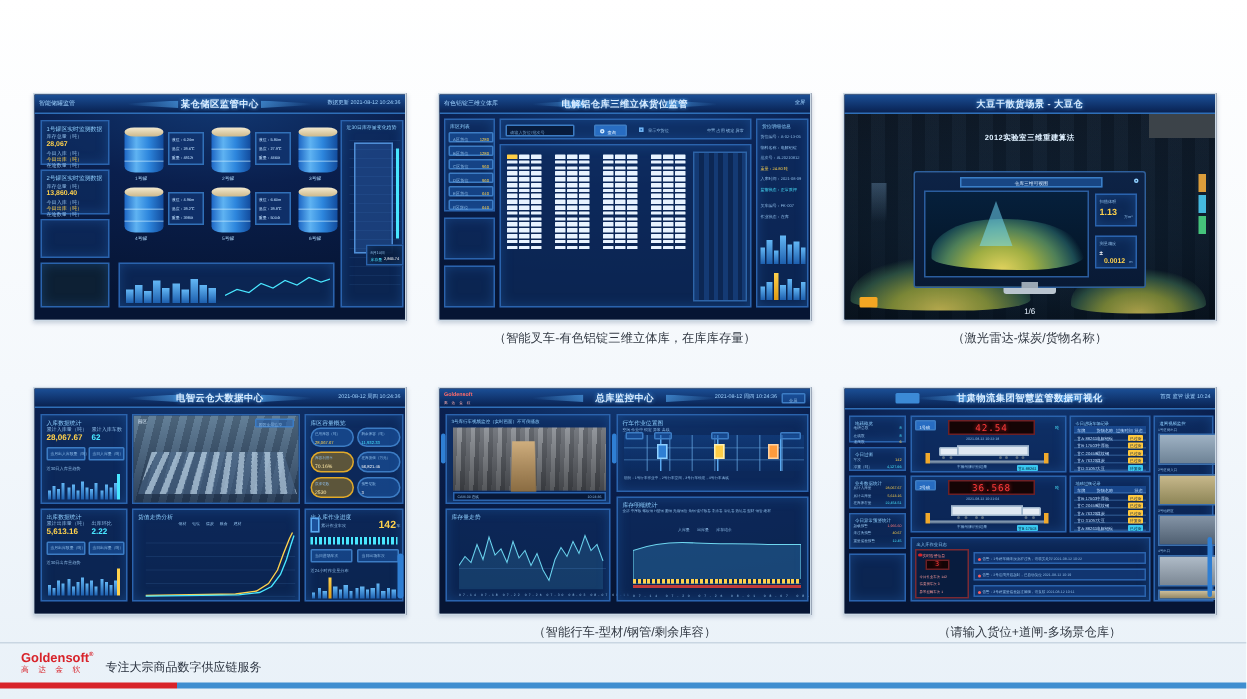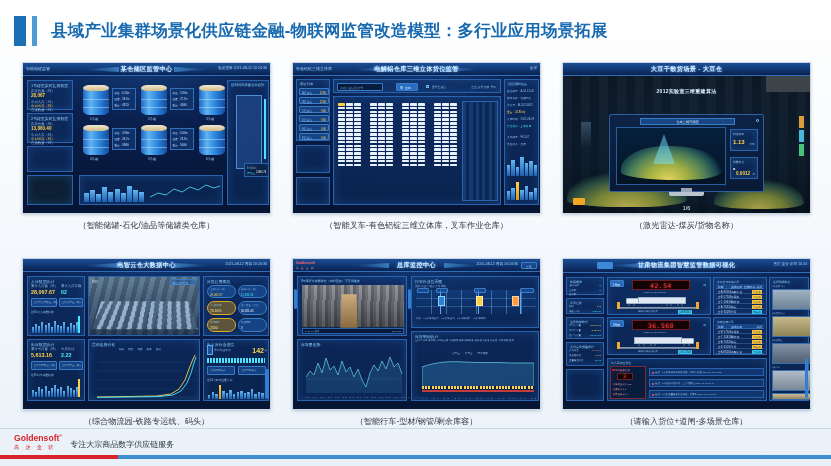--- a/index.html
+++ b/index.html
@@ -208,25 +208,20 @@
   .brand .gs { font-size:8.6px; font-weight:bold; color:#d8232a; line-height:1; }
   .brand .gs sup { font-size:4px; }
   .brand .cn { font-size:5.2px; color:#d8232a; letter-spacing:2.4px; line-height:1.6; }
   .brand .slogan { font-size:8px; color:#2b3340; margin-left:2px; padding-bottom:1px;font-family:Liberation Mono, monospace; }
 </style>
 </head>
 <body>
 
 <div id="slide">
 
-  <div class="title-row">
-    <div class="bar-a"></div>
-    <div class="bar-b"></div>
-    <div class="title-text">县域产业集群场景化供应链金融-物联网监管改造模型：多行业应用场景拓展</div>
-  </div>
 
   <div class="grid">
 
     <div class="cell">
       <div class="shot">
         <div class="dash">
           <div class="dhead">
             <div class="hwing l"></div>
             <div class="hwing r"></div>
             <div class="hleft">智能储罐监管</div>
@@ -345,21 +340,20 @@
                 <i style="height:80%"></i>
               <i style="height:58%"></i>
                 <i style="height:48%"></i>
             </div>
             <svg style="position:absolute;left:70px;top:5px" width="70" height="22" viewBox="0 0 70 22">
               <polyline points="0,16 8,12 16,14 24,8 32,11 40,6 48,9 56,4 64,7 70,5" fill="none" stroke="#49e6ff" stroke-width="0.8"></polyline>
             </svg>
           </div>
         </div>
       </div>
-      <div class="caption">（智能储罐-石化/油品等储罐类仓库）</div>
     </div>
 
     <div class="cell">
       <div class="shot">
         <div class="dash">
           <div class="dhead">
             <div class="hwing l"></div>
             <div class="hwing r"></div>
             <div class="hleft">有色铝锭三维立体库</div>
             <div class="htitle">电解铝仓库三维立体货位监管</div>
@@ -652,21 +646,21 @@
                 <i style="height:62%"></i>
                 <i class="hl" style="height:90%"></i>
                 <i style="height:52%"></i>
               <i style="height:70%"></i>
                 <i style="height:38%"></i>
                 <i style="height:60%"></i>
             </div>
           </div>
         </div>
       </div>
-      <div class="caption">（智能叉车-有色铝锭三维立体库，叉车作业仓库）</div>
+      <div class="caption">（智能叉车-有色铝锭三维立体库，在库库存量）</div>
     </div>
 
     <div class="cell">
       <div class="shot">
         <div class="dash">
           <div class="dhead">
             <div class="htitle">大豆干散货场景 - 大豆仓</div>
           </div>
           <div class="p3bg">
             <div class="warehouse-dark"></div>
@@ -887,21 +881,20 @@
               <i style="height:64%"></i>
                 <i style="height:32%"></i>
                 <i style="height:50%"></i>
                 <i style="height:42%"></i>
             </div>
           </div>
 
           <div style="position:absolute;right:1px;top:110px;width:4px;height:30px;background:#2f7fd4;border-radius:2px"></div>
         </div>
       </div>
-      <div class="caption">（综合物流园-铁路专运线、码头）</div>
     </div>
 
     <div class="cell">
       <div class="shot">
         <div class="dash">
           <div class="dhead">
             <div class="hwing l"></div>
             <div class="hwing r"></div>
             <div style="position:absolute;left:3px;top:2px;font-size:3.6px;font-weight:bold;color:#ff6b6b">Goldensoft</div>
             <div style="position:absolute;left:3px;top:7.5px;font-size:2.4px;color:#ffb0b0;letter-spacing:1px">高 达 金 软</div>

